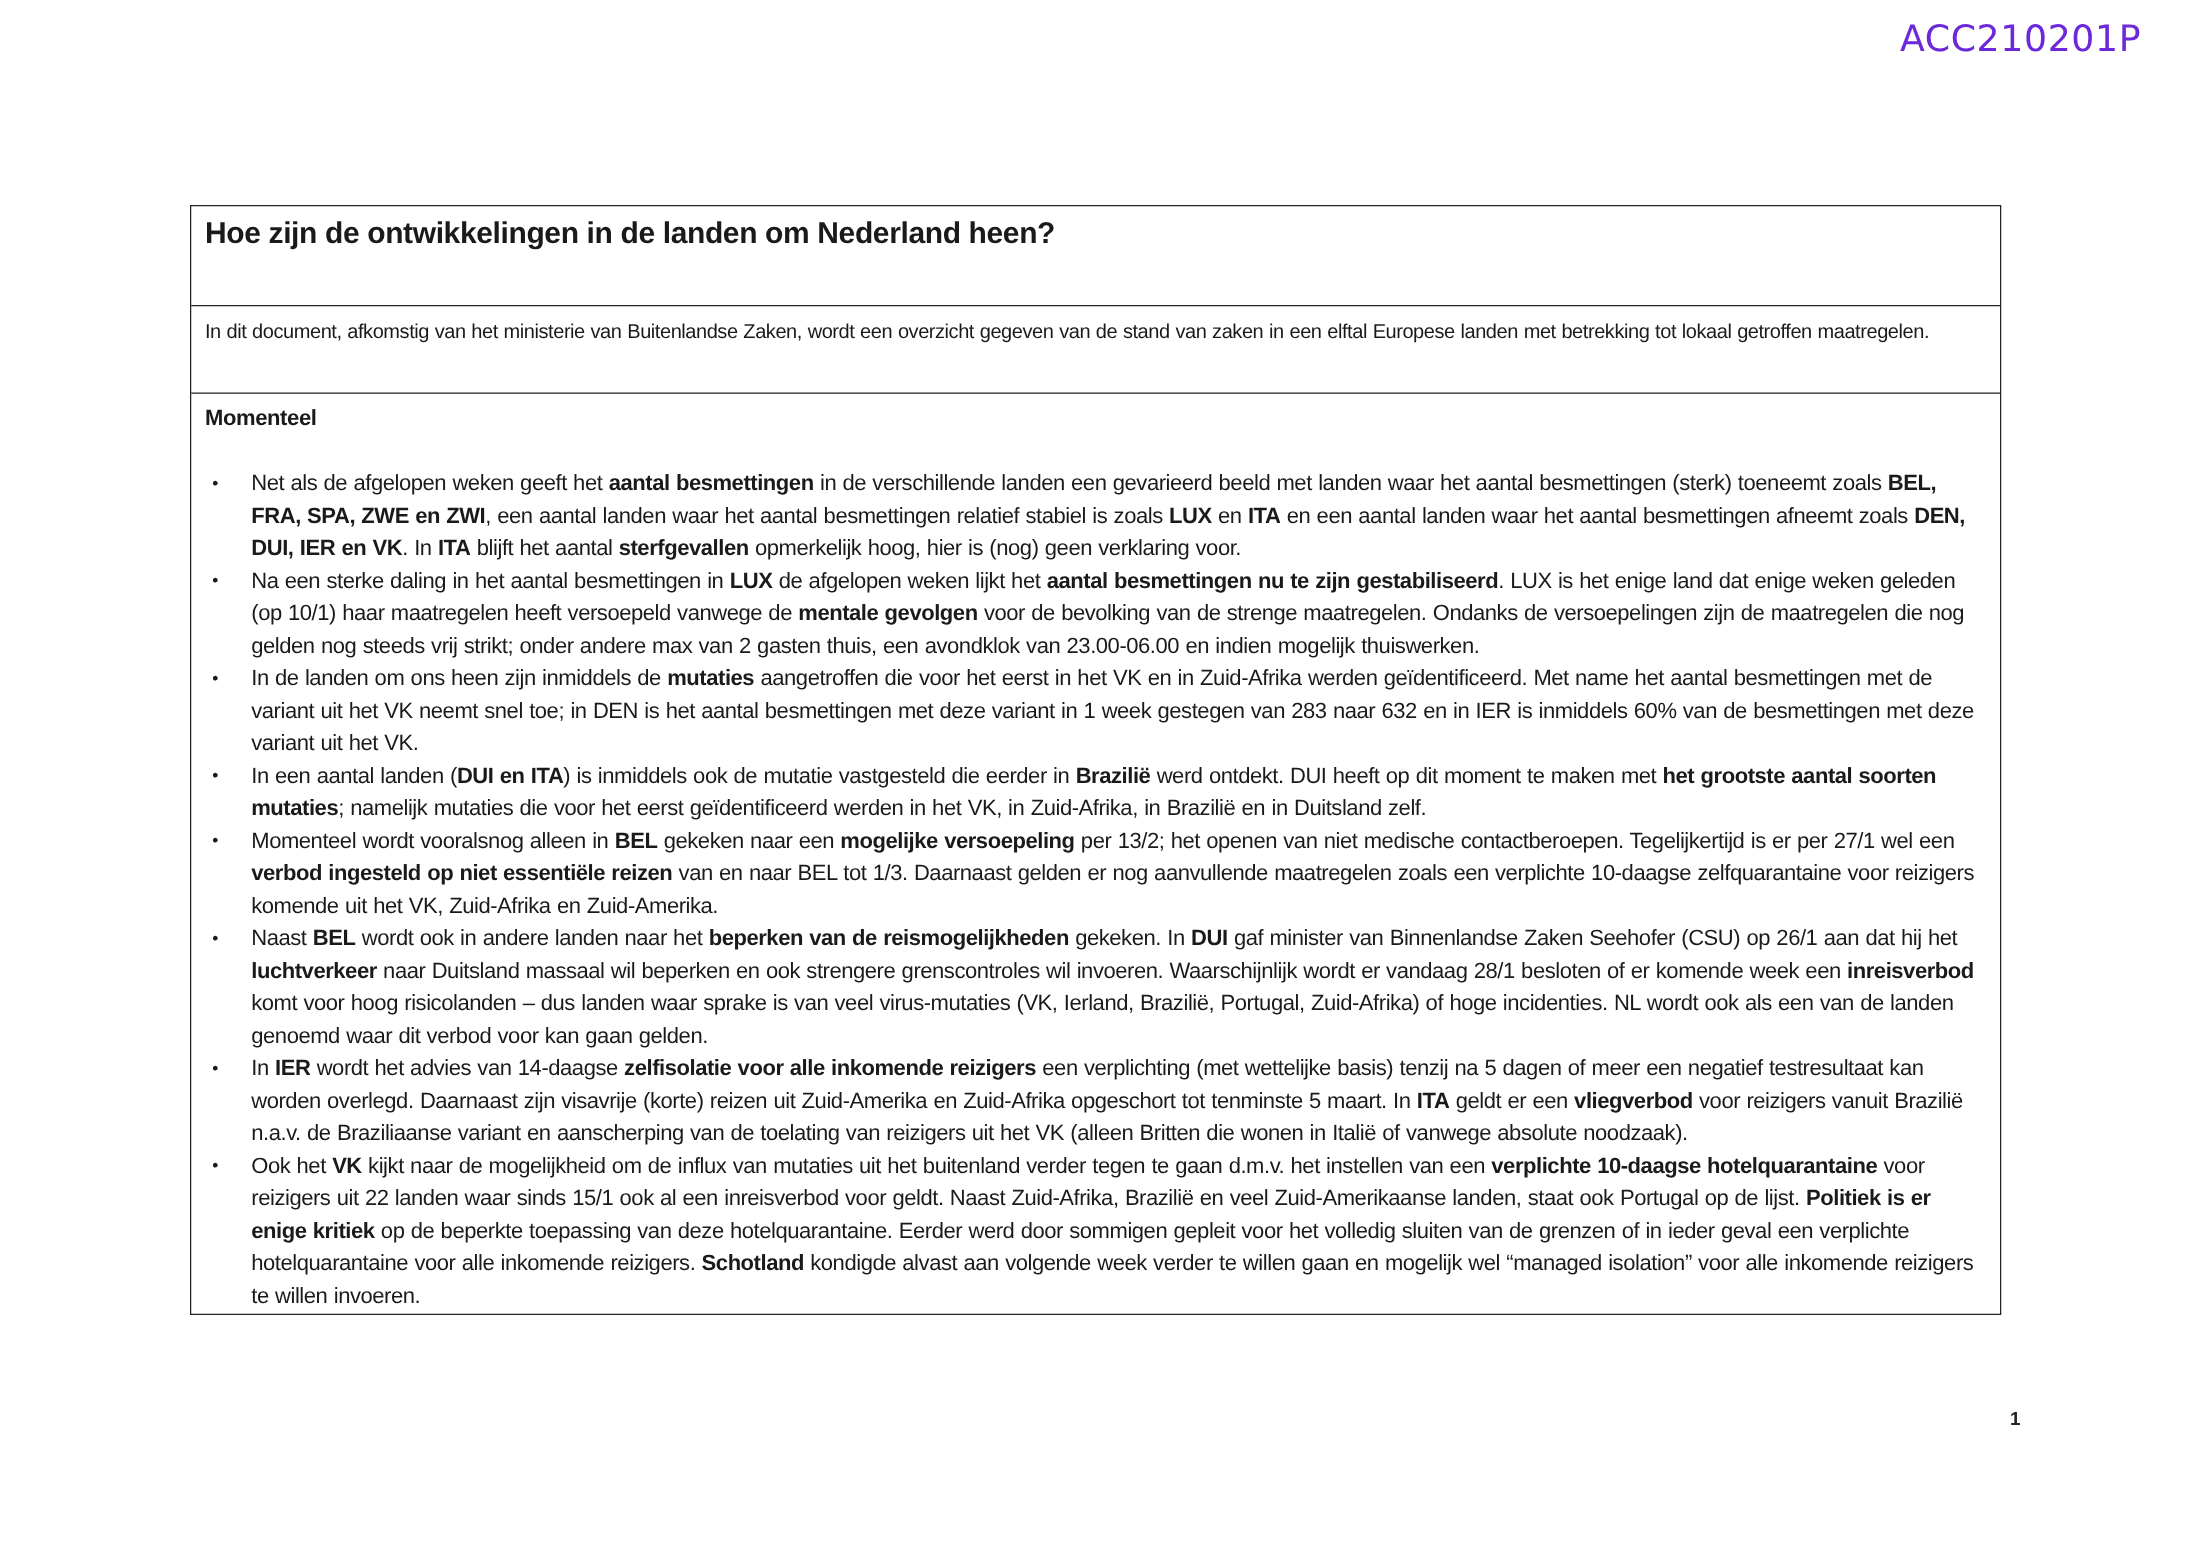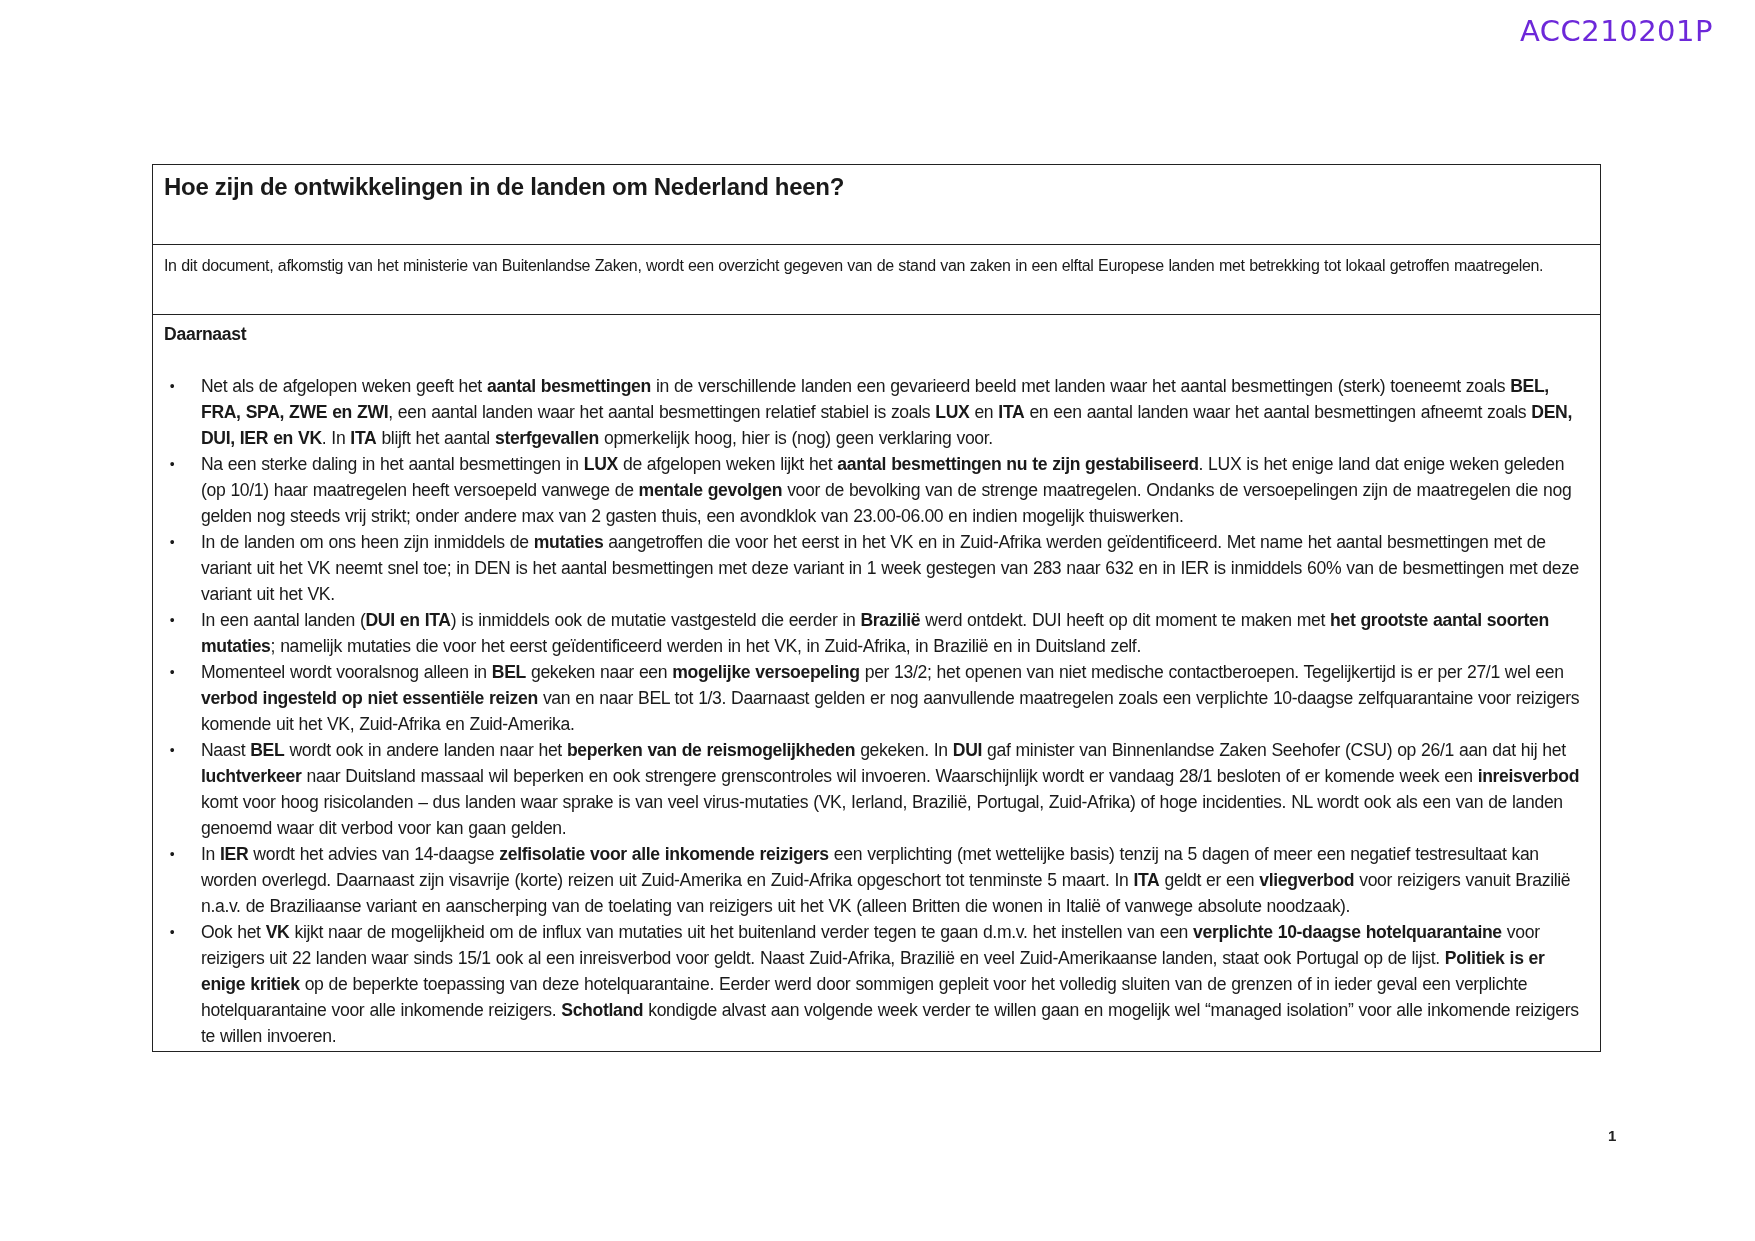--- a/index.html
+++ b/index.html
@@ -110,21 +110,21 @@
 <div class="doc-code">ACC210201P</div>
 
 <div class="box">
   <div class="row row-title">
     <h1 class="title">Hoe zijn de ontwikkelingen in de landen om Nederland heen?</h1>
   </div>
   <div class="row row-intro">
     <p class="para">In dit document, afkomstig van het ministerie van Buitenlandse Zaken, wordt een overzicht gegeven van de stand van zaken in een elftal Europese landen met betrekking tot lokaal getroffen maatregelen.</p>
   </div>
   <div class="row row-highlights">
-    <p class="highlights-heading">Daarnaast</p>
+    <p class="highlights-heading">Momenteel</p>
     <ul class="bullets">
       <li><span class="bullet">•</span><span class="content"><span>Net als de afgelopen weken geeft het </span><b>aantal besmettingen</b><span> in de verschillende landen een gevarieerd beeld met landen waar het aantal besmettingen (sterk) toeneemt zoals </span><b>BEL, FRA, SPA, ZWE en ZWI</b><span>, een aantal landen waar het aantal besmettingen relatief stabiel is zoals </span><b>LUX</b><span> en </span><b>ITA</b><span> en een aantal landen waar het aantal besmettingen afneemt zoals </span><b>DEN, DUI, IER en VK</b><span>. In </span><b>ITA</b><span> blijft het aantal </span><b>sterfgevallen</b><span> opmerkelijk hoog, hier is (nog) geen verklaring voor.</span></span></li>
       <li><span class="bullet">•</span><span class="content"><span>Na een sterke daling in het aantal besmettingen in </span><b>LUX</b><span> de afgelopen weken lijkt het </span><b>aantal besmettingen nu te zijn gestabiliseerd</b><span>. LUX is het enige land dat enige weken geleden (op 10/1) haar maatregelen heeft versoepeld vanwege de </span><b>mentale gevolgen</b><span> voor de bevolking van de strenge maatregelen. Ondanks de versoepelingen zijn de maatregelen die nog gelden nog steeds vrij strikt; onder andere max van 2 gasten thuis, een avondklok van 23.00-06.00 en indien mogelijk thuiswerken.</span></span></li>
       <li><span class="bullet">•</span><span class="content"><span>In  de landen om ons heen zijn inmiddels de </span><b>mutaties</b><span> aangetroffen die voor het eerst in het VK en in Zuid-Afrika werden geïdentificeerd. Met name het aantal besmettingen met de variant uit het VK neemt snel toe; in DEN is het aantal besmettingen met deze variant in 1 week gestegen van 283 naar 632 en in IER is inmiddels 60% van de besmettingen met deze variant uit het VK.</span></span></li>
       <li><span class="bullet">•</span><span class="content"><span>In een aantal landen (</span><b>DUI en ITA</b><span>) is inmiddels ook de mutatie vastgesteld die eerder in </span><b>Brazilië</b><span> werd ontdekt. DUI heeft op dit moment te maken met </span><b>het grootste aantal soorten mutaties</b><span>; namelijk mutaties die voor het eerst geïdentificeerd werden in het VK, in Zuid-Afrika, in Brazilië en in Duitsland zelf.</span></span></li>
       <li><span class="bullet">•</span><span class="content"><span>Momenteel wordt vooralsnog alleen in </span><b>BEL</b><span> gekeken naar een </span><b>mogelijke versoepeling</b><span> per 13/2; het openen van niet medische contactberoepen. Tegelijkertijd is er per 27/1 wel een </span><b>verbod ingesteld op niet essentiële reizen</b><span> van en naar BEL tot 1/3. Daarnaast gelden er nog aanvullende maatregelen zoals een verplichte 10-daagse zelfquarantaine voor reizigers komende uit het VK, Zuid-Afrika en Zuid-Amerika.</span></span></li>
       <li><span class="bullet">•</span><span class="content"><span>Naast </span><b>BEL</b><span> wordt ook in andere landen naar het </span><b>beperken van de reismogelijkheden</b><span> gekeken. In </span><b>DUI</b><span> gaf minister van Binnenlandse Zaken Seehofer (CSU) op 26/1 aan dat hij  het </span><b>luchtverkeer</b><span> naar Duitsland massaal wil beperken en ook strengere grenscontroles wil invoeren. Waarschijnlijk wordt er vandaag 28/1 besloten of er komende week een </span><b>inreisverbod</b><span> komt voor hoog risicolanden – dus landen waar sprake is van veel virus-mutaties (VK, Ierland, Brazilië, Portugal, Zuid-Afrika) of hoge incidenties. NL wordt ook als een van de landen genoemd waar dit verbod voor kan gaan gelden.</span></span></li>
       <li><span class="bullet">•</span><span class="content"><span>In </span><b>IER</b><span> wordt het advies van 14-daagse </span><b>zelfisolatie voor alle inkomende reizigers</b><span> een verplichting (met wettelijke basis) tenzij na 5 dagen of meer een negatief testresultaat kan worden overlegd. Daarnaast zijn visavrije (korte) reizen uit Zuid-Amerika en Zuid-Afrika opgeschort tot tenminste 5 maart. In </span><b>ITA</b><span> geldt er een </span><b>vliegverbod</b><span> voor reizigers vanuit Brazilië n.a.v. de Braziliaanse variant en aanscherping van de toelating van reizigers uit het VK (alleen Britten die wonen in Italië of vanwege absolute noodzaak).</span></span></li>
       <li><span class="bullet">•</span><span class="content"><span>Ook het </span><b>VK</b><span> kijkt naar de mogelijkheid om de influx van mutaties uit het buitenland verder tegen te gaan d.m.v. het instellen van een </span><b>verplichte 10-daagse hotelquarantaine</b><span> voor reizigers uit 22 landen waar sinds 15/1 ook al een inreisverbod voor geldt. Naast Zuid-Afrika, Brazilië en veel Zuid-Amerikaanse landen, staat ook Portugal op de lijst. </span><b>Politiek is er enige kritiek</b><span> op de beperkte toepassing van deze hotelquarantaine. Eerder werd door sommigen gepleit voor het volledig sluiten van de grenzen of in ieder geval een verplichte hotelquarantaine voor alle inkomende reizigers. </span><b>Schotland</b><span> kondigde alvast aan volgende week verder te willen gaan en mogelijk wel “managed isolation” voor alle inkomende reizigers te willen invoeren.</span></span></li>
     </ul>

